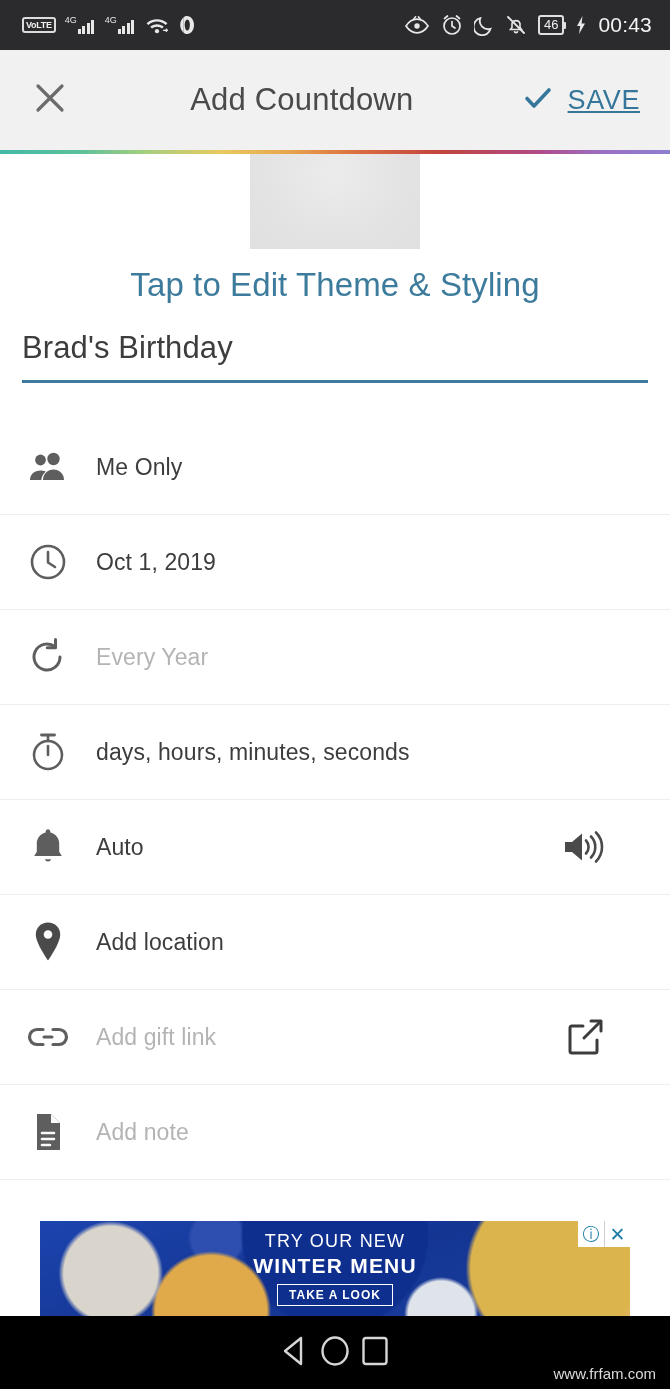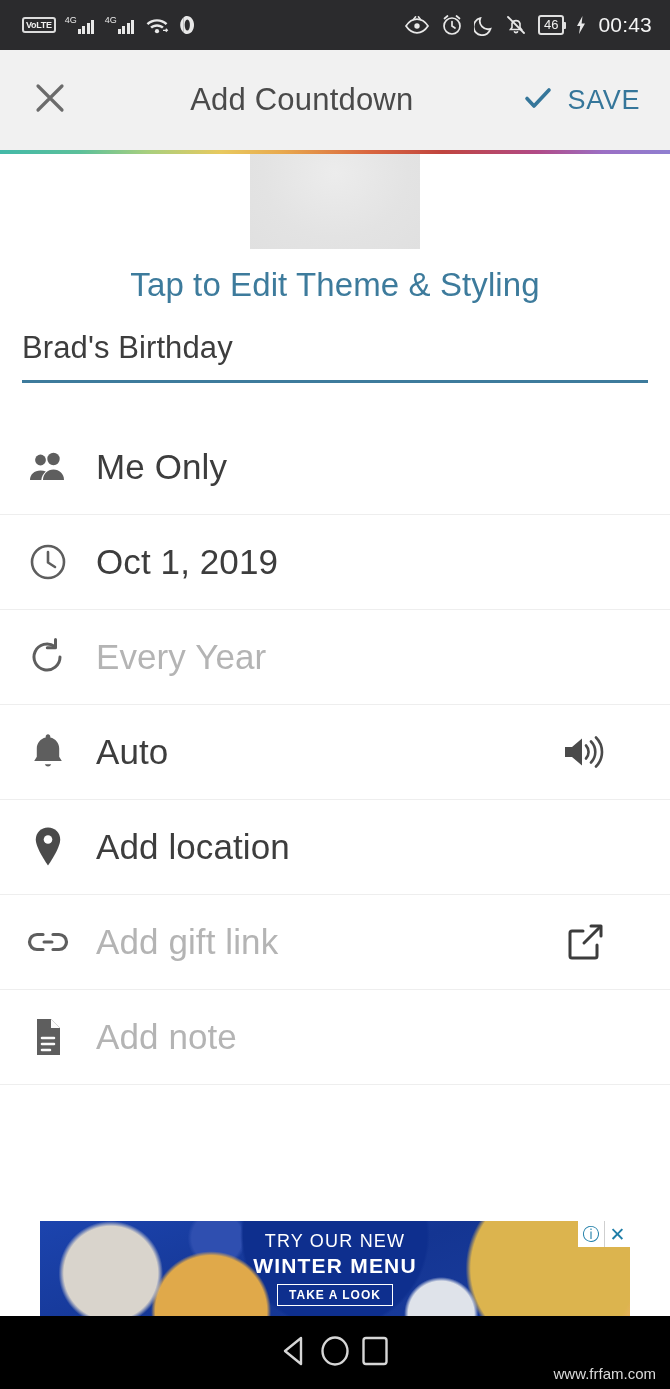--- a/index.html
+++ b/index.html
@@ -54,21 +54,21 @@
     display:flex; align-items:center;
   }
   .close-btn { width:100px; display:flex; align-items:center; justify-content:center; }
   .appbar-title {
     flex:1; text-align:center; font-size:31px; color:#4a4a4a;
     font-weight:400; letter-spacing:0.2px;
     margin-left:-20px;
   }
   .save-btn {
     display:flex; align-items:center; gap:16px;
-    padding-right:30px; color:#35769a;
+    padding-right:30px; color:#35769a;text-decoration:underline;
   }
   .save-label { font-size:27px; letter-spacing:0.6px; color:#35769a; }
 
   
   .rainbow {
     position:absolute; top:150px; left:0; width:670px; height:4px;
     background: linear-gradient(to right,
       #43b9a8 0%, #5cc09a 12%, #a8cf7e 22%,
       #e8c95f 33%, #e8a94e 42%, #d9663f 55%,
       #c0453f 66%, #b14a86 80%, #9b6fc4 90%, #8f7fd0 100%);
@@ -94,21 +94,21 @@
   .title-value { font-size:31px; color:#3d3d3d; padding-bottom:14px; letter-spacing:0.1px;}
   .title-underline { height:3px; background:#3d7b9c; width:626px; }
 
   
   .list { position:absolute; top:420px; left:0; width:670px; }
   .row {
     position:relative; height:95px; display:flex; align-items:center;
     border-bottom:1px solid #eeeeee; background:#fff;
   }
   .row .ic { width:96px; display:flex; align-items:center; justify-content:center; }
-  .row .lbl { font-size:35px; color:#3d3d3d; letter-spacing:0.1px;text-align:center; }
+  .row .lbl { font-size:23px; color:#3d3d3d; letter-spacing:0.1px;text-align:center; }
   .row .lbl.muted { color:#b4b4b4; }
   .row .trail { position:absolute; right:64px; display:flex; align-items:center; }
 
   
   .ad {
     position:absolute; top:1221px; left:40px; width:590px; height:95px;
     background:#1d4ed8; overflow:hidden;
   }
   .ad-bg { position:absolute; inset:0;
     background:
@@ -297,20 +297,31 @@
     <div class="row">
       <div class="ic">
         <svg width="40" height="40" viewBox="0 0 40 40">
           <path d="M32 20a13 13 0 11-5.3-10.5" fill="none" stroke="#5e5e5e" stroke-width="3" stroke-linecap="round"></path>
           <path d="M27.5 2.5v8.2h-8.2" fill="none" stroke="#5e5e5e" stroke-width="3" stroke-linecap="round" stroke-linejoin="round"></path>
         </svg>
       </div>
       <div class="lbl muted">Every Year</div>
     </div>
 
+    <div class="row">
+      <div class="ic">
+        <svg width="40" height="42" viewBox="0 0 40 42">
+          <circle cx="20" cy="24" r="14" fill="none" stroke="#5e5e5e" stroke-width="2.6"></circle>
+          <path d="M20 15v9" stroke="#5e5e5e" stroke-width="2.6" stroke-linecap="round"></path>
+          <path d="M13.5 4h13" stroke="#5e5e5e" stroke-width="2.8" stroke-linecap="round"></path>
+          <path d="M20 4v5.6" stroke="#5e5e5e" stroke-width="2.6"></path>
+        </svg>
+      </div>
+      <div class="lbl">days, hours, minutes, seconds</div>
+    </div>
 
     <div class="row">
       <div class="ic">
         <svg width="40" height="42" viewBox="0 0 40 42">
           <path d="M20 3.2c1.3 0 2.3 1 2.3 2.3v1.1c5.2 1.1 8.9 5.6 8.9 11v8.1l2.6 4.2H6.2l2.6-4.2v-8.1c0-5.4 3.7-9.9 8.9-11V5.5c0-1.3 1-2.3 2.3-2.3z" fill="#5e5e5e"></path>
           <path d="M16.8 33.2a3.4 3.4 0 006.4 0z" fill="#5e5e5e"></path>
         </svg>
       </div>
       <div class="lbl">Auto</div>
       <div class="trail">

